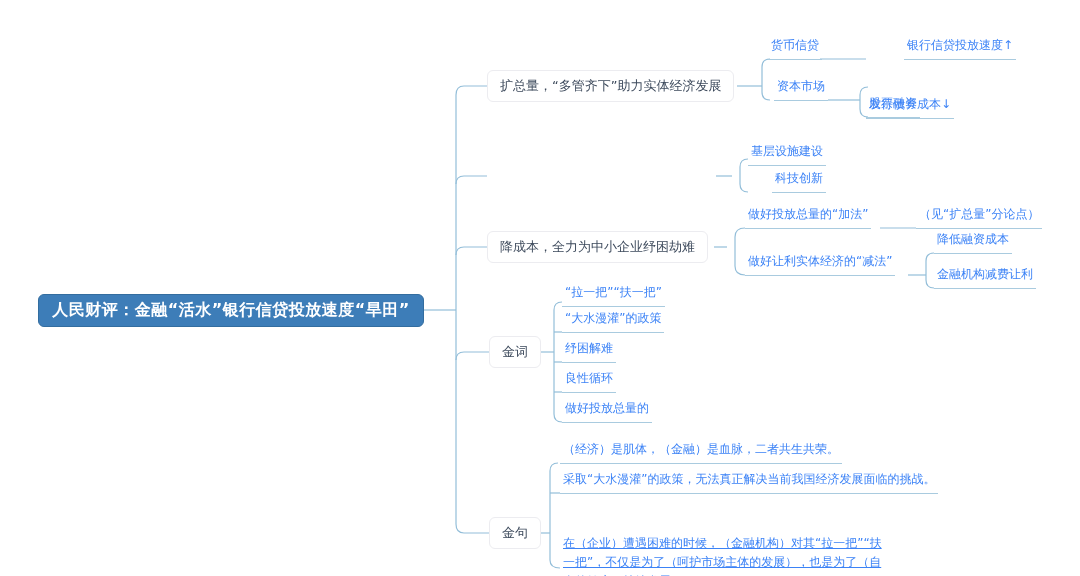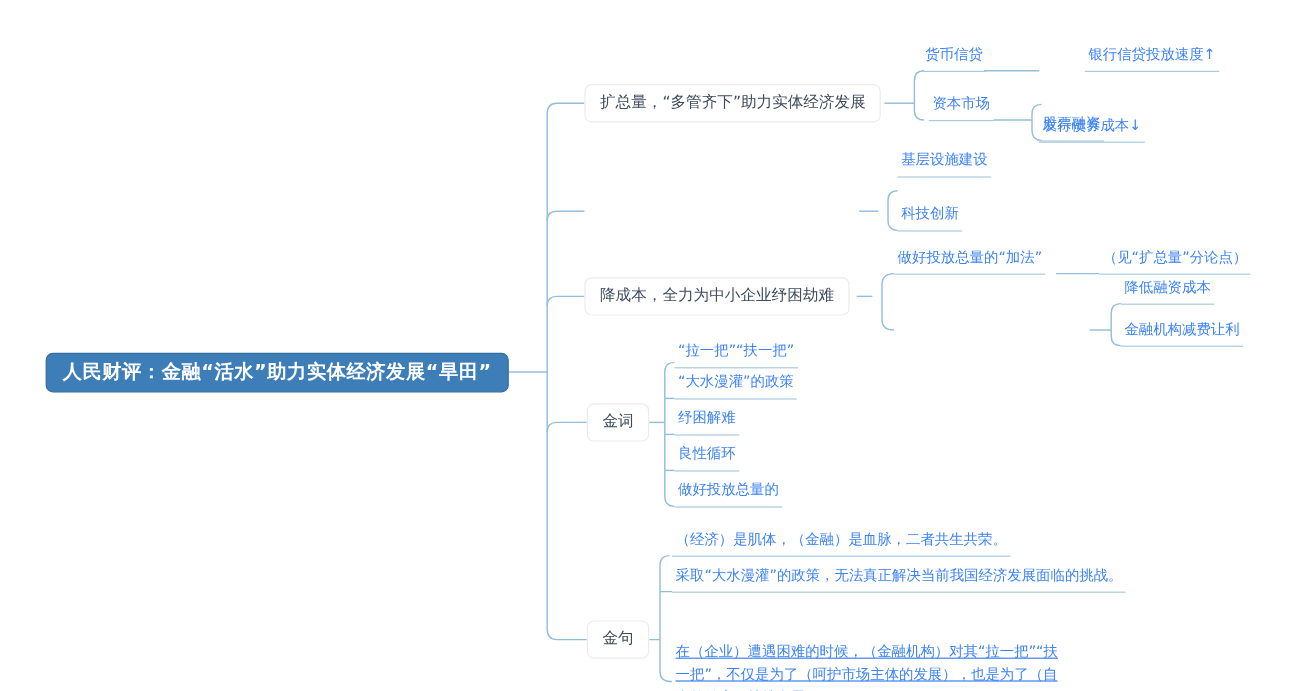--- a/index.html
+++ b/index.html
@@ -50,39 +50,40 @@
     <path d="M562 302 Q554 302 554 310 V414 Q554 422 562 422"></path>
     <path d="M554 332 H562"></path>
     <path d="M554 362 H562"></path>
     <path d="M554 392 H562"></path>
 
     <path d="M541 533 H550"></path>
     <path d="M558 463 Q550 463 550 471 V560 Q550 568 560 568"></path>
     <path d="M550 493 H560"></path>
   </svg>
 
-  <div class="root">人民财评：金融“活水”助力实体经济发展“旱田”</div>
+  <div class="root">人民财评：金融“活水”银行信贷投放速度“旱田”</div>
 
   <div class="l1" style="left:487px;top:70px;">扩总量，“多管齐下”助力实体经济发展</div>
   <div class="l1" style="left:487px;top:231px;">降成本，全力为中小企业纾困劫难</div>
   <div class="l1" style="left:489px;top:336px;">金词</div>
   <div class="l1" style="left:489px;top:517px;">金句</div>
 
   <div class="u" style="left:768px;top:37px;">货币信贷</div>
   <div class="u" style="left:864px;top:37px;margin-left:40px;">银行信贷投放速度↑</div>
   <div class="u" style="left:866px;top:65px;margin-top:31px;">发行债券成本↓</div>
   <div class="u" style="left:774px;top:78px;">资本市场</div>
   <div class="u" style="left:866px;top:95px;">股票融资</div>
 
-  <div class="u" style="left:748px;top:125px;">基层设施建设</div>
-  <div class="u" style="left:748px;top:170px;text-align:center;">科技创新</div>
+  <div class="u" style="left:748px;top:143px;">基层设施建设</div>
+  <div class="u" style="left:772px;top:170px;text-align:center;">科技创新</div>
 
   <div class="u" style="left:745px;top:206px;">做好投放总量的“加法”</div>
   <div class="u" style="left:916px;top:206px;">（见“扩总量”分论点）</div>
   <div class="u" style="left:934px;top:231px;">降低融资成本</div>
+  <div class="u" style="left:745px;top:253px;">做好让利实体经济的“减法”</div>
   <div class="u" style="left:934px;top:266px;">金融机构减费让利</div>
 
   <div class="u" style="left:562px;top:284px;">“拉一把”“扶一把”</div>
   <div class="u" style="left:562px;top:310px;">“大水漫灌”的政策</div>
   <div class="u" style="left:562px;top:340px;">纾困解难</div>
   <div class="u" style="left:562px;top:370px;">良性循环</div>
   <div class="u" style="left:562px;top:400px;">做好投放总量的</div>
 
   <div class="u" style="left:560px;top:441px;">（经济）是肌体，（金融）是血脉，二者共生共荣。</div>
   <div class="u" style="left:560px;top:471px;">采取“大水漫灌”的政策，无法真正解决当前我国经济发展面临的挑战。</div>

